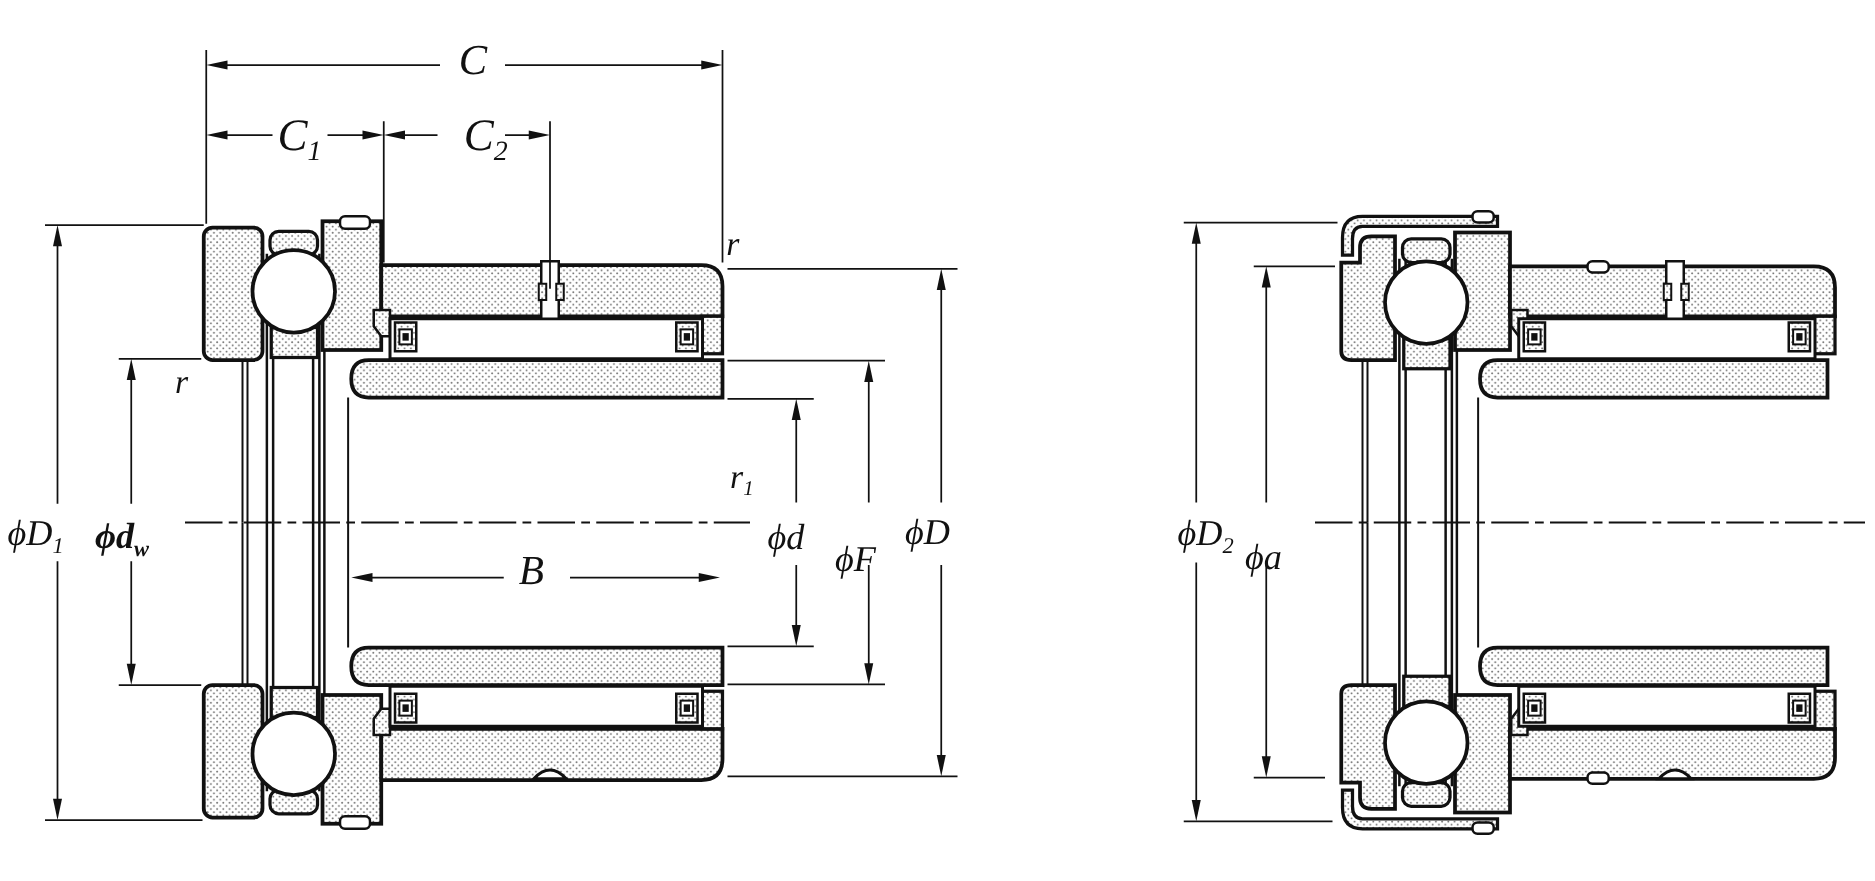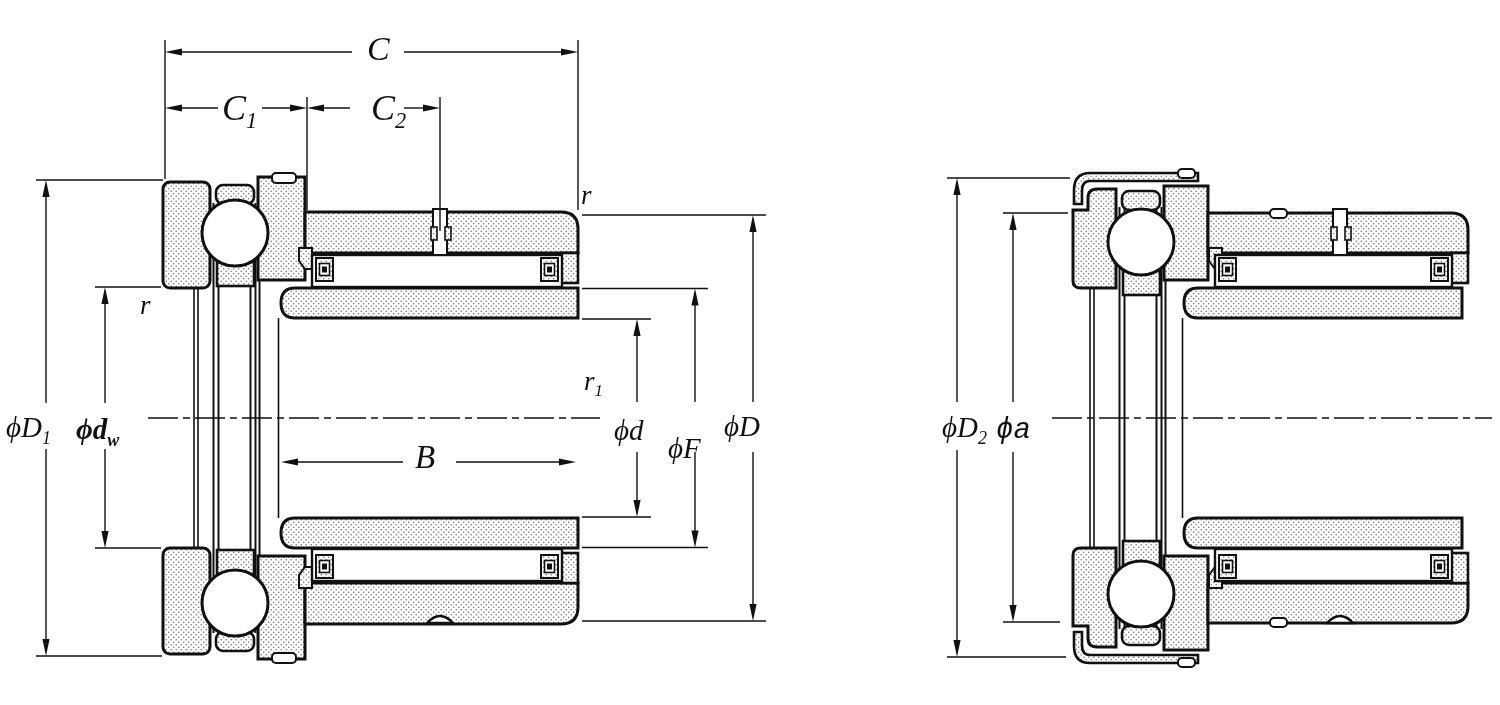--- a/index.html
+++ b/index.html
@@ -200,15 +200,15 @@
 <span class="dim-label f27" style="left:581px;top:182px;"><i>r</i><sub></sub></span>
 <span class="dim-label f27" style="left:140px;top:292px;"><i>r</i><sub></sub></span>
 <span class="dim-label f27" style="left:584px;top:328px;margin-top:40px;"><i>r</i><sub>1</sub></span>
 <span class="dim-label f29" style="left:6px;top:413px;"><i>ϕD</i><sub>1</sub></span>
 <span class="dim-label f29" style="left:76px;top:415px;font-weight:bold;"><i>ϕd</i><sub>w</sub></span>
 <span class="dim-label f33" style="left:415px;top:441px;"><i>B</i><sub></sub></span>
 <span class="dim-label f29" style="left:614px;top:416px;"><i>ϕd</i><sub></sub></span>
 <span class="dim-label f29" style="left:668px;top:434px;"><i>ϕF</i><sub></sub></span>
 <span class="dim-label f29" style="left:724px;top:412px;"><i>ϕD</i><sub></sub></span>
 <span class="dim-label f29" style="left:930px;top:413px;margin-left:12px;"><i>ϕD</i><sub>2</sub></span>
-<span class="dim-label f29" style="left:996px;top:416px;font-family:Liberation Mono, monospace;"><i>ϕa</i><sub></sub></span>
+<span class="dim-label f29" style="left:996px;top:432px;"><i>ϕa</i><sub></sub></span>
 
 </div>
 
 </body></html>

